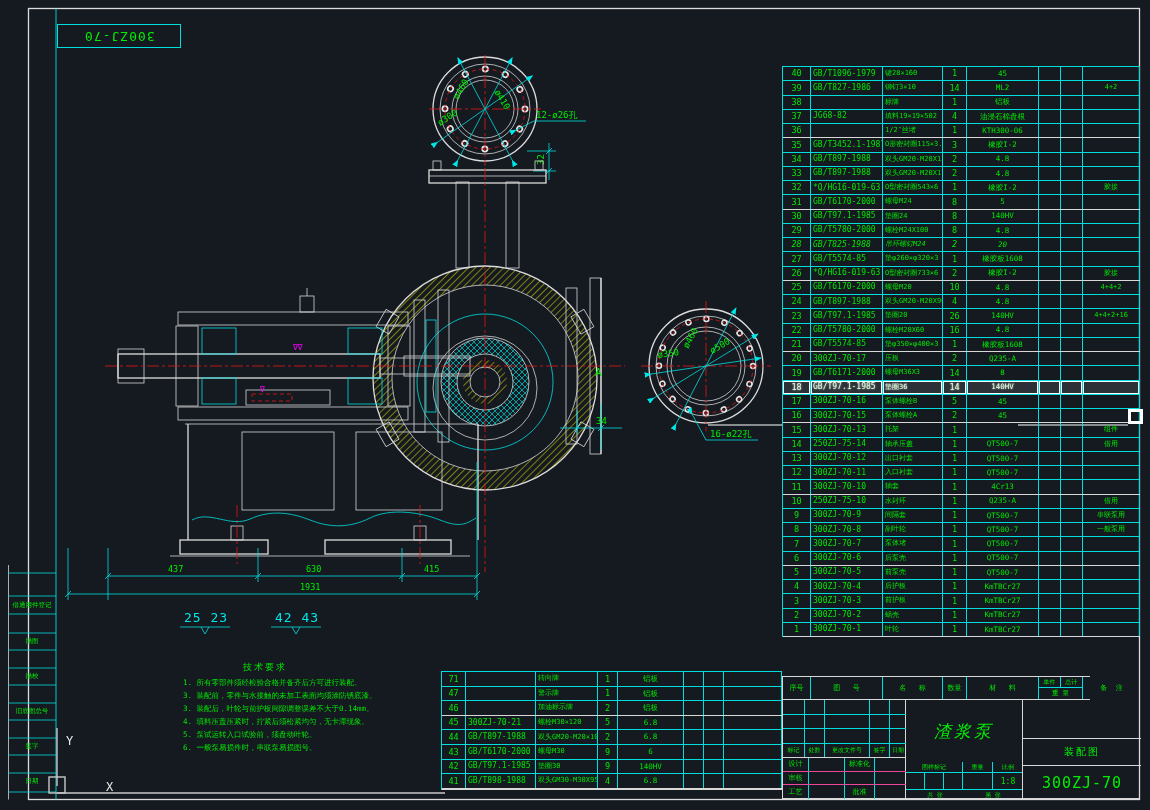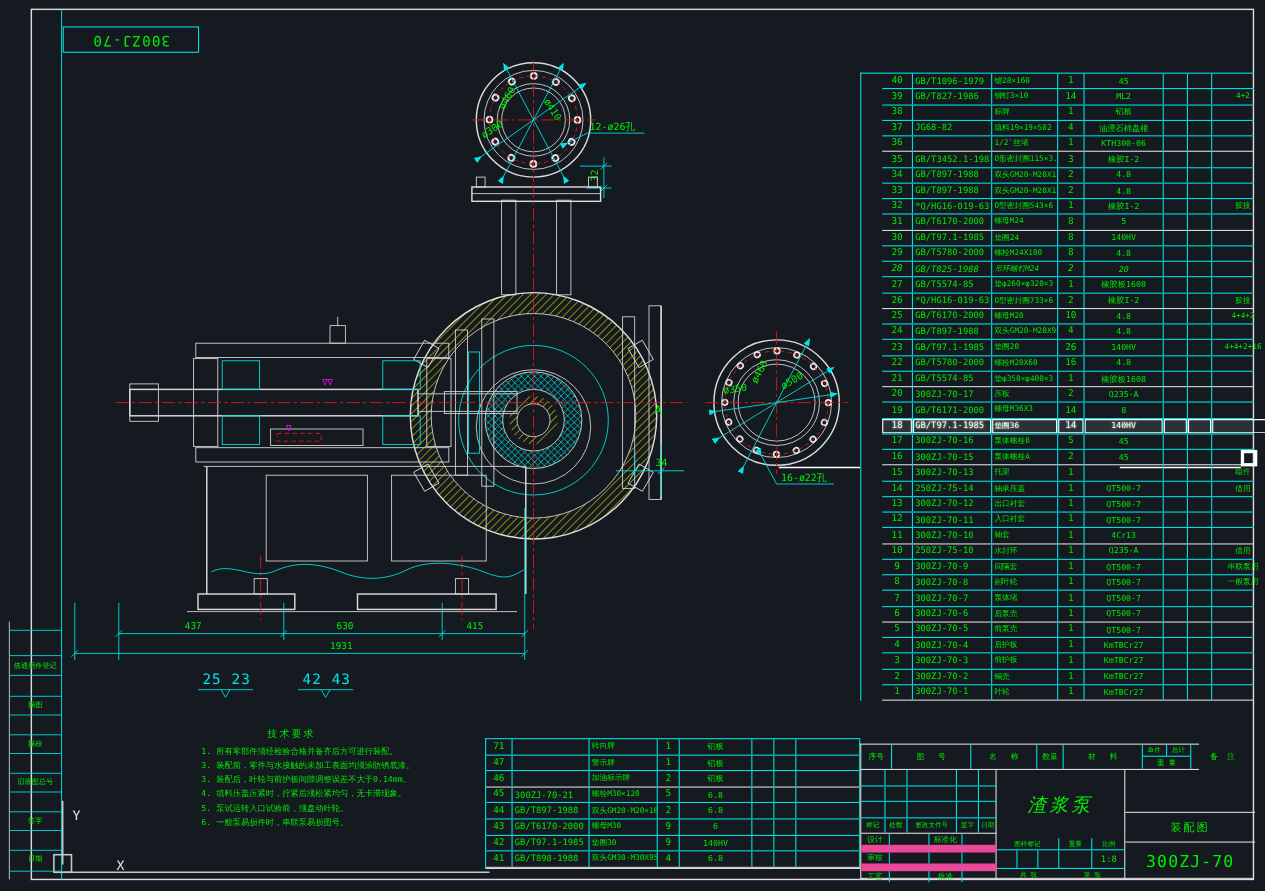--- a/index.html
+++ b/index.html
@@ -58,21 +58,21 @@
           border:1px solid #d8d8d8;border-right:none;border-top:none}
   .tb-abs{position:absolute;box-sizing:border-box}
   #rev{left:0;top:0;width:123px;height:58px;border-right:1px solid #d8d8d8;display:grid;
        grid-template-rows:repeat(4,1fr)}
   #rev .rrow{display:grid;grid-template-columns:22px 20px 45px 20px 16px;border-bottom:1px solid #00dede}
   #rev .rrow:last-child{border-bottom:1px solid #d8d8d8}
   #rev .rc{border-right:1px solid #00dede;color:#00e800;font-size:6px;display:flex;align-items:center;
            justify-content:center;overflow:hidden;white-space:nowrap}
   #roles{left:0;top:58px;width:123px;height:41px;border-right:1px solid #d8d8d8;display:grid;
          grid-template-rows:repeat(3,1fr)}
-  #roles .rrow{display:grid;grid-template-columns:26px 36px 30px 31px;border-bottom:7px solid #ec4899}
+  #roles .rrow{display:grid;grid-template-columns:26px 36px 30px 31px;border-bottom:1px solid #ec4899}
   #roles .rrow:last-child{border-bottom:none}
   #roles .rc{border-right:1px solid #00dede;color:#00e800;font-size:7px;display:flex;align-items:center;
              justify-content:center;white-space:nowrap;overflow:hidden}
   #prod{left:123px;top:0;width:117px;height:62px;border-right:1px solid #d8d8d8;display:flex;
         align-items:center;justify-content:center;color:#00ef00;font-size:17px;font-style:italic;letter-spacing:3px}
   #scaleblk{left:123px;top:62px;width:117px;height:37px;border-right:1px solid #d8d8d8}
   #scaleblk .r1{display:grid;grid-template-columns:57px 30px 30px;height:10px;border-bottom:1px solid #00dede}
   #scaleblk .r1 div,#scaleblk .r2 div{border-right:1px solid #00dede;color:#00e800;font-size:6px;
         display:flex;align-items:center;justify-content:center;overflow:hidden;white-space:nowrap}
   #scaleblk .r2{display:grid;grid-template-columns:19px 19px 19px 30px 30px;height:16px;border-bottom:1px solid #00dede}
@@ -321,21 +321,21 @@
   <span>300ZJ-70</span>
 </div>
 
 <div class="lml" style="top:598px">借通用件登记</div>
 <div class="lml" style="top:634px">描图</div>
 <div class="lml" style="top:669px">描校</div>
 <div class="lml" style="top:704px">旧底图总号</div>
 <div class="lml" style="top:739px">签字</div>
 <div class="lml" style="top:774px">日期</div>
 
-<div id="bom-body" class="tbl" style="left:782px;top:66px;width:358px;padding-left:19px;">
+<div id="bom-body" class="tbl" style="left:782px;top:66px;width:358px;">
       <div class="trow gA" style="height: 14.25px;">
         <div class="tc">40</div>
         <div class="tc">GB/T1096-1979</div>
         <div class="tc">键28×160</div>
         <div class="tc">1</div>
         <div class="tc">45</div>
         <div class="tc"></div>
         <div class="tc"></div>
         <div class="tc"></div>
       </div>

